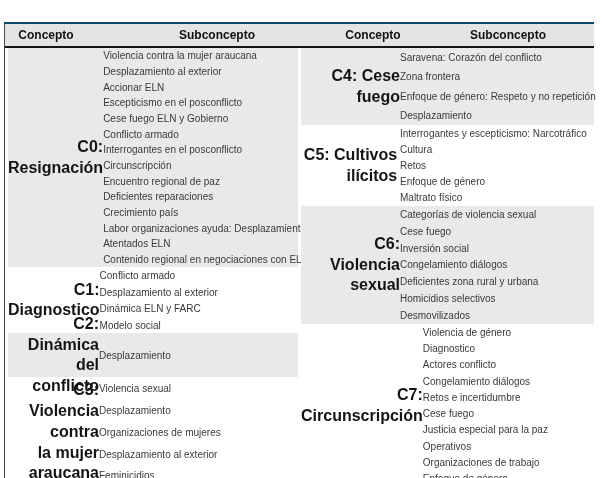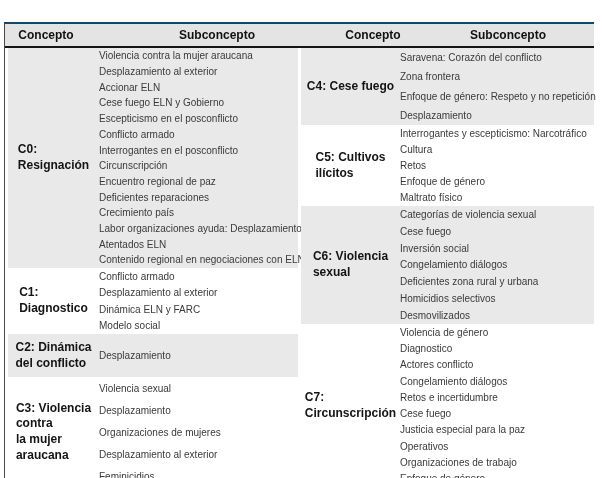--- a/index.html
+++ b/index.html
@@ -50,24 +50,24 @@
   .block { display: flex; width: 100%; }
   .block.shaded { background: #e9e9e9; }
   .concept-cell {
     flex: 0 0 91px;
     display: flex;
     align-items: center;
     justify-content: center;
   }
   .half.right .concept-cell { flex: 0 0 99px; }
   .concept-label {
-    font-size: 12px;
+    font-size: 16px;
     font-weight: bold;
     color: #141414;
-    text-align: left;
+    text-align: right;
     line-height: 1.3;
     white-space: pre-line;
   }
   .sub-cell {
     flex: 1;
     display: flex;
     flex-direction: column;
     justify-content: space-around;
     align-items: flex-start;
     padding-right: 8px;
@@ -98,22 +98,22 @@
       <div class="half left" id="left-half">
           <div class="block shaded" style="height: 226px;">
     <div class="concept-cell">
       <span class="concept-label">C0:
 Resignación</span>
     </div>
     <div class="sub-cell">
               <div class="sub-row">Violencia contra la mujer araucana</div>
               <div class="sub-row">Desplazamiento al exterior</div>
               <div class="sub-row">Accionar ELN</div>
+              <div class="sub-row">Escepticismo en el posconflicto</div>
               <div class="sub-row">Cese fuego ELN y Gobierno</div>
-              <div class="sub-row">Escepticismo en el posconflicto</div>
               <div class="sub-row">Conflicto armado</div>
               <div class="sub-row">Interrogantes en el posconflicto</div>
               <div class="sub-row">Circunscripción</div>
               <div class="sub-row">Encuentro regional de paz</div>
               <div class="sub-row">Deficientes reparaciones</div>
               <div class="sub-row">Crecimiento país</div>
               <div class="sub-row">Labor organizaciones ayuda: Desplazamiento</div>
               <div class="sub-row">Atentados ELN</div>
               <div class="sub-row">Contenido regional en negociaciones con ELN</div>
             </div>

